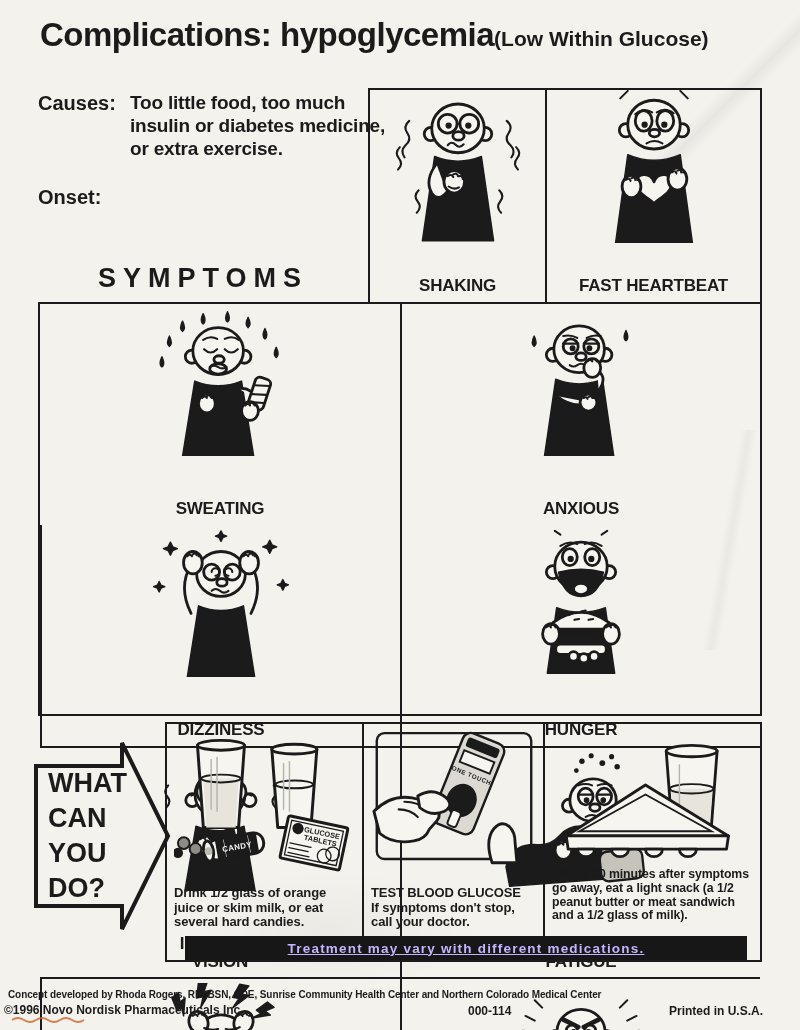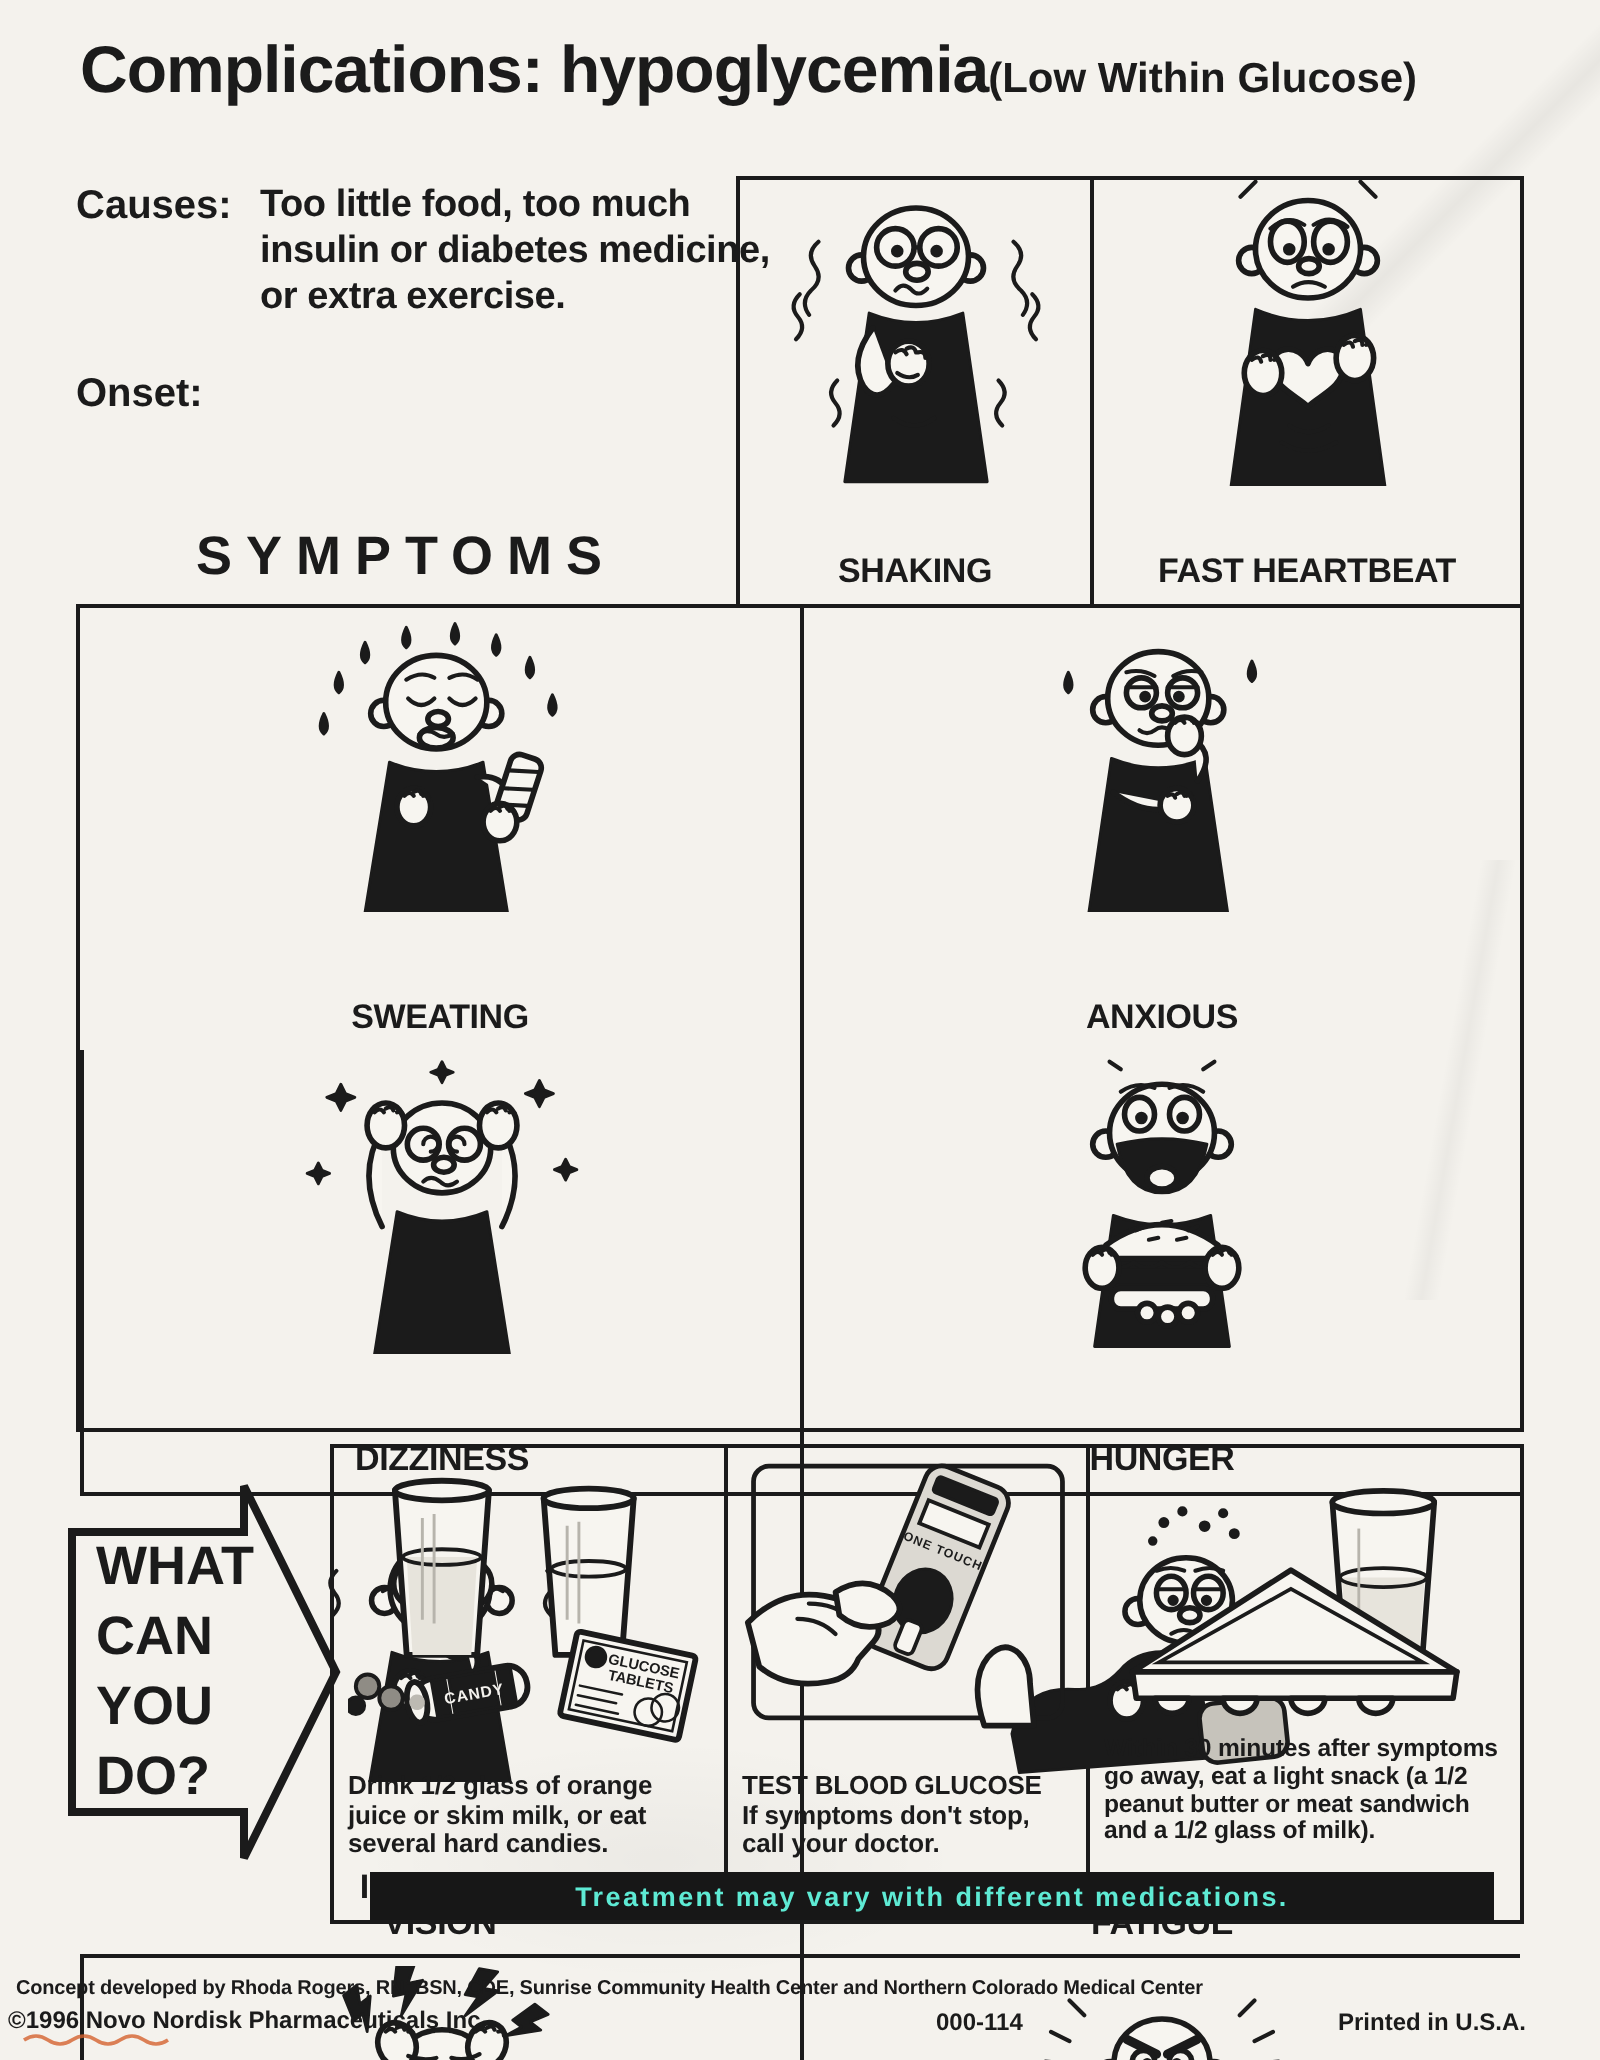--- a/index.html
+++ b/index.html
@@ -40,21 +40,21 @@
   .arrow{position:absolute;left:30px;top:738px;}
   .arrowText{position:absolute;left:48px;top:766px;font-size:27px;font-weight:700;line-height:1.3;white-space:pre-line;}
   .actions{position:absolute;left:165px;top:722px;width:597px;height:240px;border:2.5px solid #1b1b1b;box-sizing:border-box;display:flex;}
   .panel{position:relative;display:flex;flex-direction:column;justify-content:space-between;padding:5px 7px 30px;box-sizing:border-box;}
   .p1{width:197px;border-right:2.5px solid #1b1b1b;}
   .p2{width:181px;border-right:2.5px solid #1b1b1b;}
   .p3{flex:1;justify-content:center;}
   .panel .artbox{display:flex;justify-content:center;}
   .ptext{font-size:13px;font-weight:700;line-height:1.13;white-space:pre-line;letter-spacing:-0.1px;}
   .p3 .ptext{font-size:12.3px;}
-  .banner{position:absolute;left:18px;bottom:0;width:562px;height:24px;background:#171717;color:#5eead4;display:flex;align-items:center;justify-content:center;font-size:13.5px;font-weight:700;letter-spacing:1.2px;}
+  .banner{position:absolute;left:18px;bottom:0;width:562px;height:24px;background:#171717;color:#c4b5fd;display:flex;align-items:center;justify-content:center;font-size:13.5px;font-weight:700;letter-spacing:1.2px;text-decoration:underline;}
 
   
   .credit{position:absolute;left:8px;top:989px;font-size:10px;font-weight:700;letter-spacing:-0.1px;}
   .copy{position:absolute;left:4px;top:1003px;font-size:12px;font-weight:700;}
   .code{position:absolute;left:468px;top:1004px;font-size:12px;font-weight:700;}
   .printed{position:absolute;right:37px;top:1004px;font-size:12px;font-weight:700;}
   .penmark{position:absolute;left:10px;top:1016px;}
 
   
   svg .w{fill:#f7f5f0;stroke:#1b1b1b;stroke-width:3;stroke-linejoin:round;stroke-linecap:round;}

